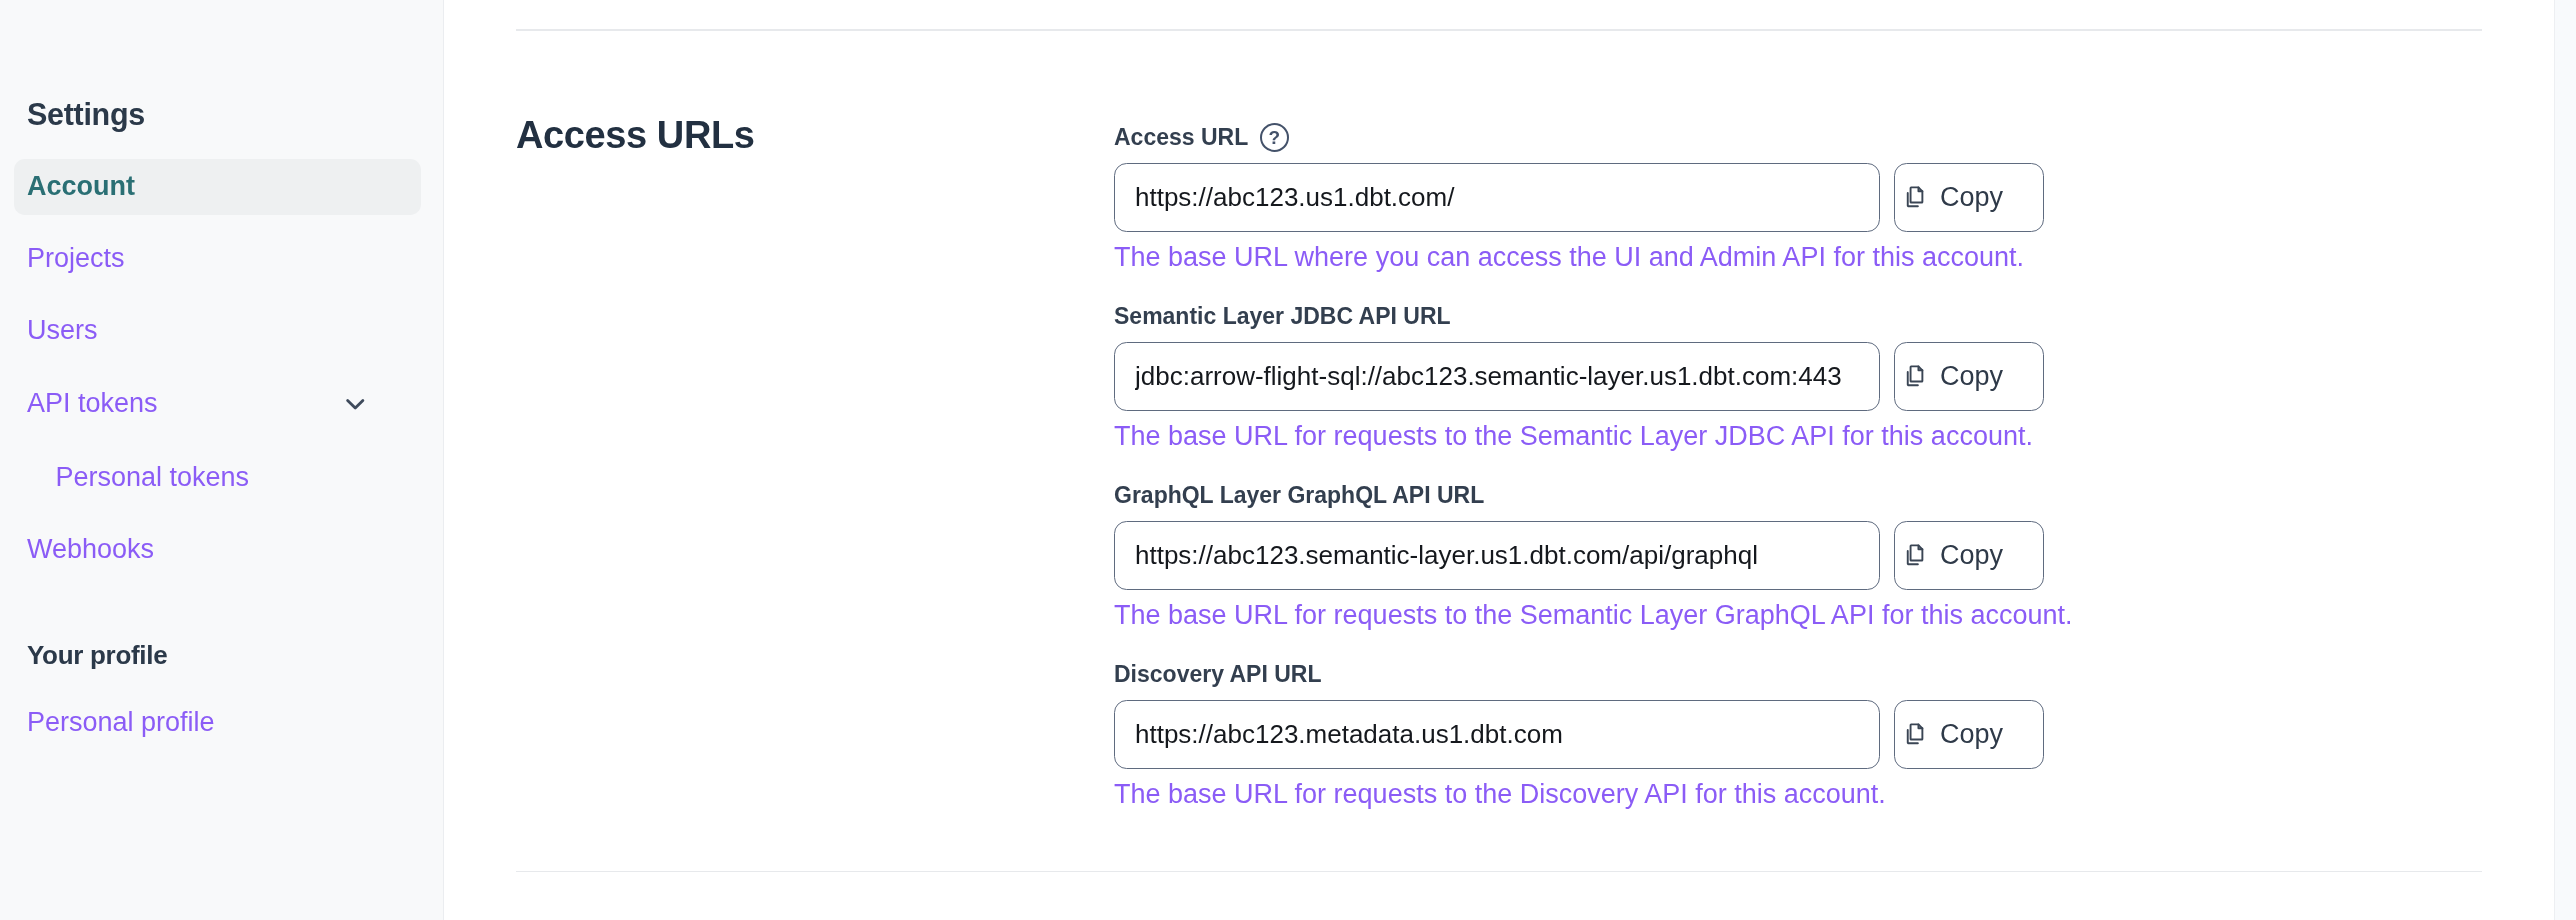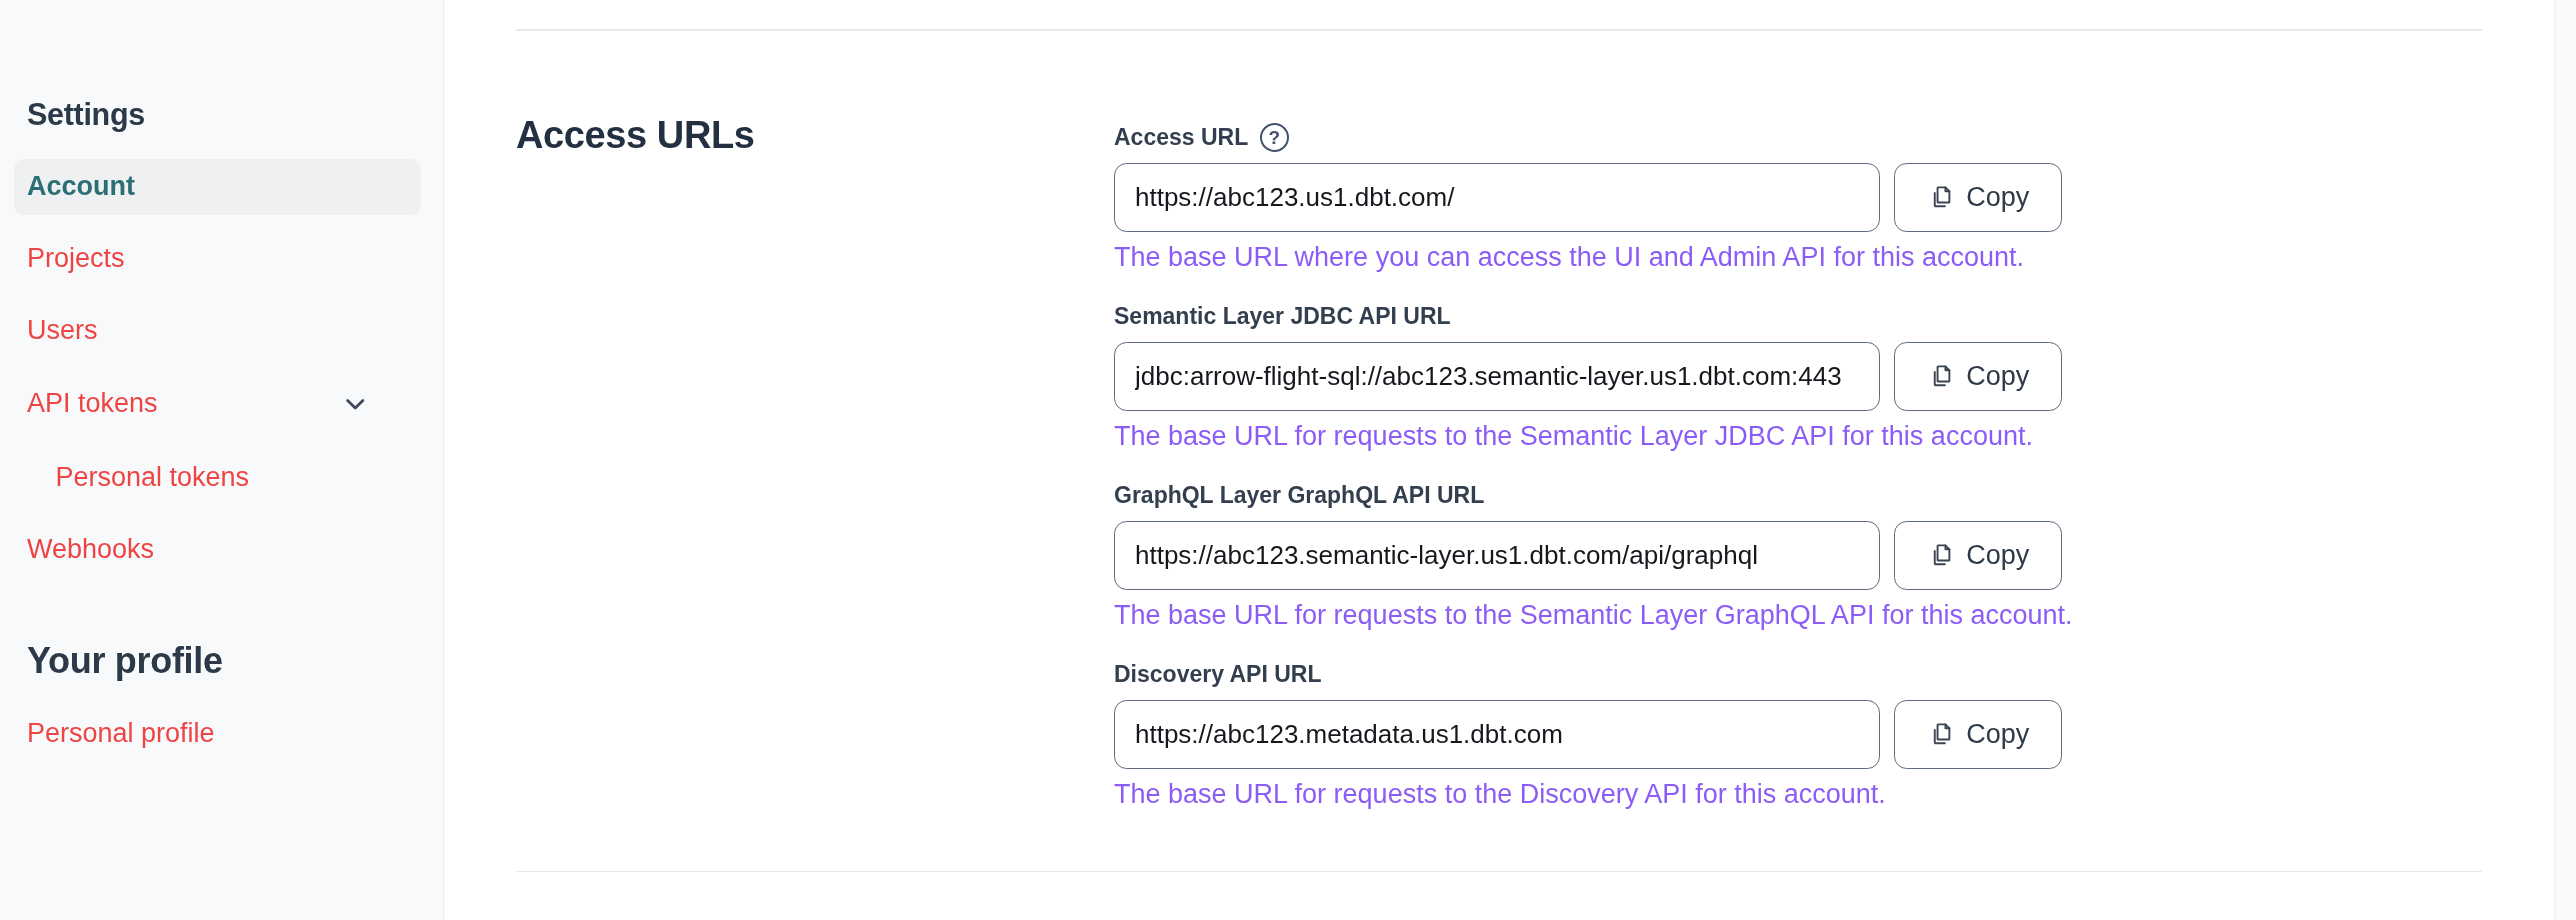--- a/index.html
+++ b/index.html
@@ -36,41 +36,41 @@
   }
   .nav { margin-top: 27px; }
   .nav-item {
     display: flex;
     align-items: center;
     box-sizing: border-box;
     padding: 14.4px 13.5px;
     margin-bottom: 16px;
     border-radius: 10.8px;
     font-size: 27px;
-    color: #ef4444;
+    color: #8b5cf6;
     cursor: pointer;
     line-height: 27px;
   }
   .nav-item.active {
     background: #eef0f1;
     color: #2a6f74;
     font-weight: 700;
   }
   .nav-item.indented { padding-left: 42px; }
   .nav-label { white-space: nowrap; }
   .chevron {
     margin-left: auto;
     margin-right: 37px;
     width: 30.5px;
     height: 30.5px;
     flex: 0 0 auto;
   }
   .profile-heading {
     margin: 63px 0 0 13.5px;
-    font-size: 36px;
+    font-size: 26px;
     font-weight: 700;
     color: #2b3949;
     letter-spacing: -0.3px;
   }
   .nav.profile-nav { margin-top: 23px; }
 
   
   .main {
     flex: 1;
     box-sizing: border-box;
@@ -135,29 +135,29 @@
     border-radius: 12.6px;
     padding: 0 20px;
     font-size: 26px;
     color: #15181d;
     background: #ffffff;
     font-family: "Liberation Sans", sans-serif;
     outline: none;
   }
   .copy-button {
     margin-left: 14.4px;
-    width: 168px;
+    width: 150px;
     height: 69px;
     box-sizing: border-box;
     border: 1.8px solid #5f6b7f;
     border-radius: 12.6px;
     background: #ffffff;
     display: inline-flex;
     align-items: center;
-    justify-content: center;
+    justify-content: flex-start;
     gap: 11.7px;
     font-size: 27px;
     color: #2f3a49;
     font-family: "Liberation Sans", sans-serif;
     cursor: pointer;
   }
   .copy-icon { width: 27px; height: 27px; flex: 0 0 auto; }
   .helper-text {
     margin-top: 9px;
     font-size: 27px;

